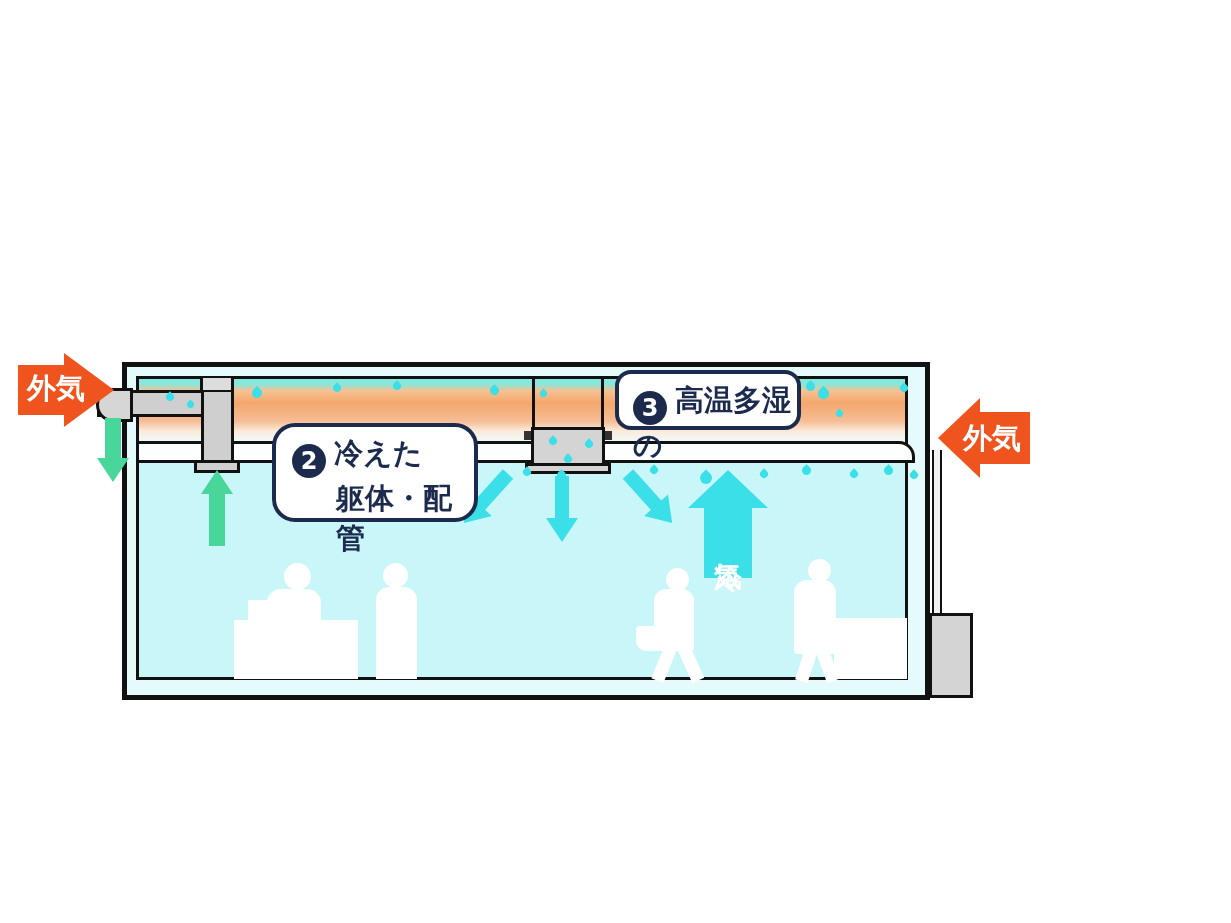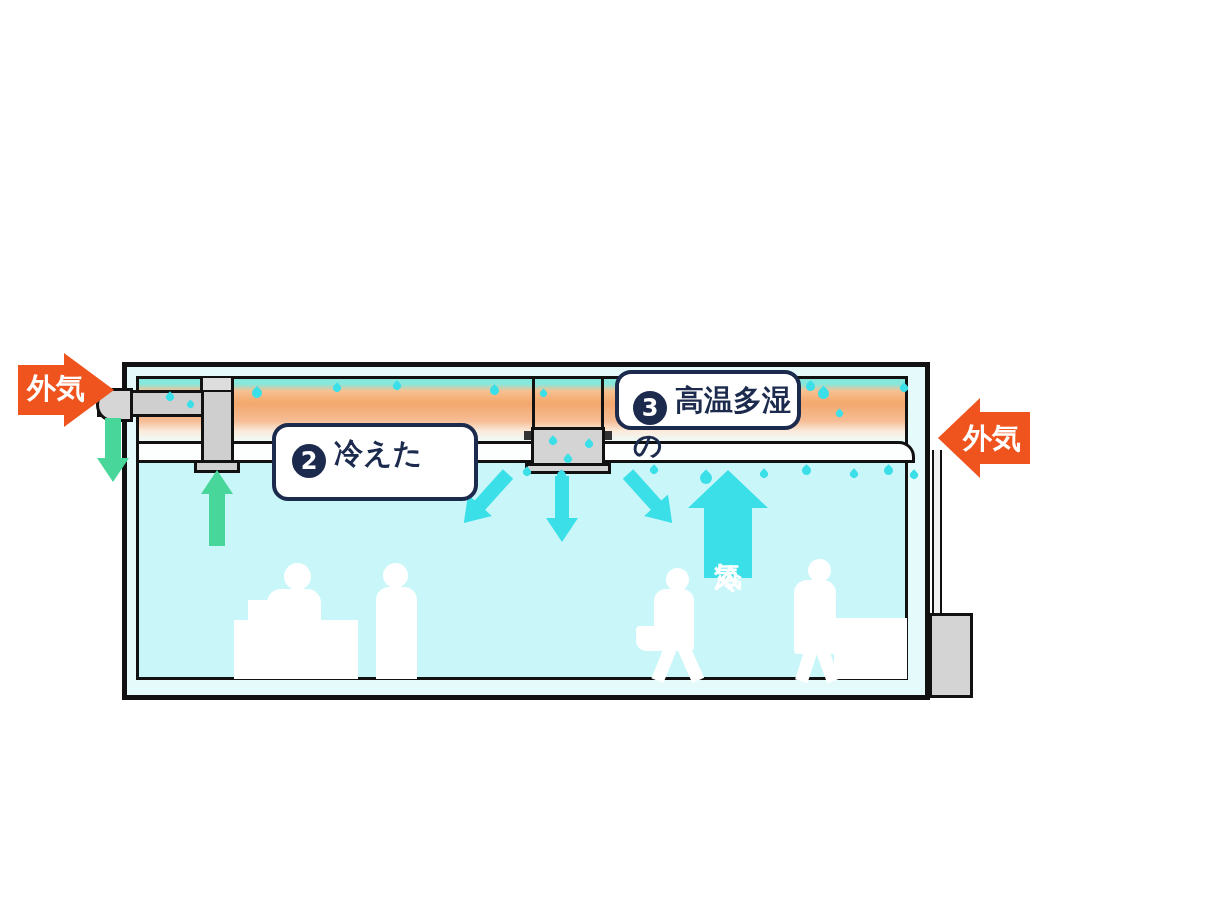--- a/index.html
+++ b/index.html
@@ -84,21 +84,21 @@
   .callout1 { left:848px; top:228px; width:344px; height:154px; background:#F0541E;
     border-radius:20px; color:#fff; font-weight:bold; font-size:44px; line-height:62px;
     padding:16px 0 0 26px; box-sizing:border-box; }
   .callout1 .line2 { margin-left:56px; }
   .num-circle { display:inline-flex; align-items:center; justify-content:center;
     border-radius:50%; font-weight:bold; vertical-align:-4px; }
   .num-white { width:44px; height:44px; background:#fff; color:#F0541E; font-size:32px; margin-right:10px; }
   .num-navy  { width:34px; height:34px; background:#1C2B4D; color:#fff; font-size:24px; margin-right:8px; vertical-align:-6px; }
   .label-box { background:#fff; border:4px solid #1C2B4D; border-radius:16px;
     color:#1C2B4D; font-weight:bold; font-size:29px; line-height:40px; box-sizing:border-box; }
-  .label2 { left:272px; top:423px; width:206px; height:78px; padding:6px 0 12px 16px; }
+  .label2 { left:272px; top:423px; width:206px; height:99px; padding:6px 0 12px 16px;border-radius:23px; }
   .label2 .line2 { margin-left:44px; }
   .label3 { left:615px; top:370px; width:186px; height:60px; padding:6px 0 0 14px; }
 
   
   .sil { position:absolute; background:#fff; }
   .round { border-radius:50%; }
 </style>
 </head>
 <body>
 
@@ -172,20 +172,21 @@
     <div class="oa-text" style="left:9px; top:21px;">外気</div>
   </div>
   <div class="abs oa-right">
     <div class="shaft"></div>
       <div class="tri"></div>
     <div class="oa-text" style="left:25px; top:26px;">外気</div>
   </div>
 
   <div class="abs label-box label2">
     <div><span class="num-circle num-navy">2</span><span>冷えた</span></div>
+    <div class="line2">躯体・配管</div>
   </div>
 
   <div class="abs label-box label3">
     <span class="num-circle num-navy">3</span><span>高温多湿の</span>
   </div>
 
 
 <div class="drop" style="left: 166px; top: 393px; width: 8px; height: 8px;"></div>
     <div class="drop" style="left: 187px; top: 401px; width: 7px; height: 7px;"></div>
     <div class="drop" style="left: 252px; top: 388px; width: 10px; height: 10px;"></div>

